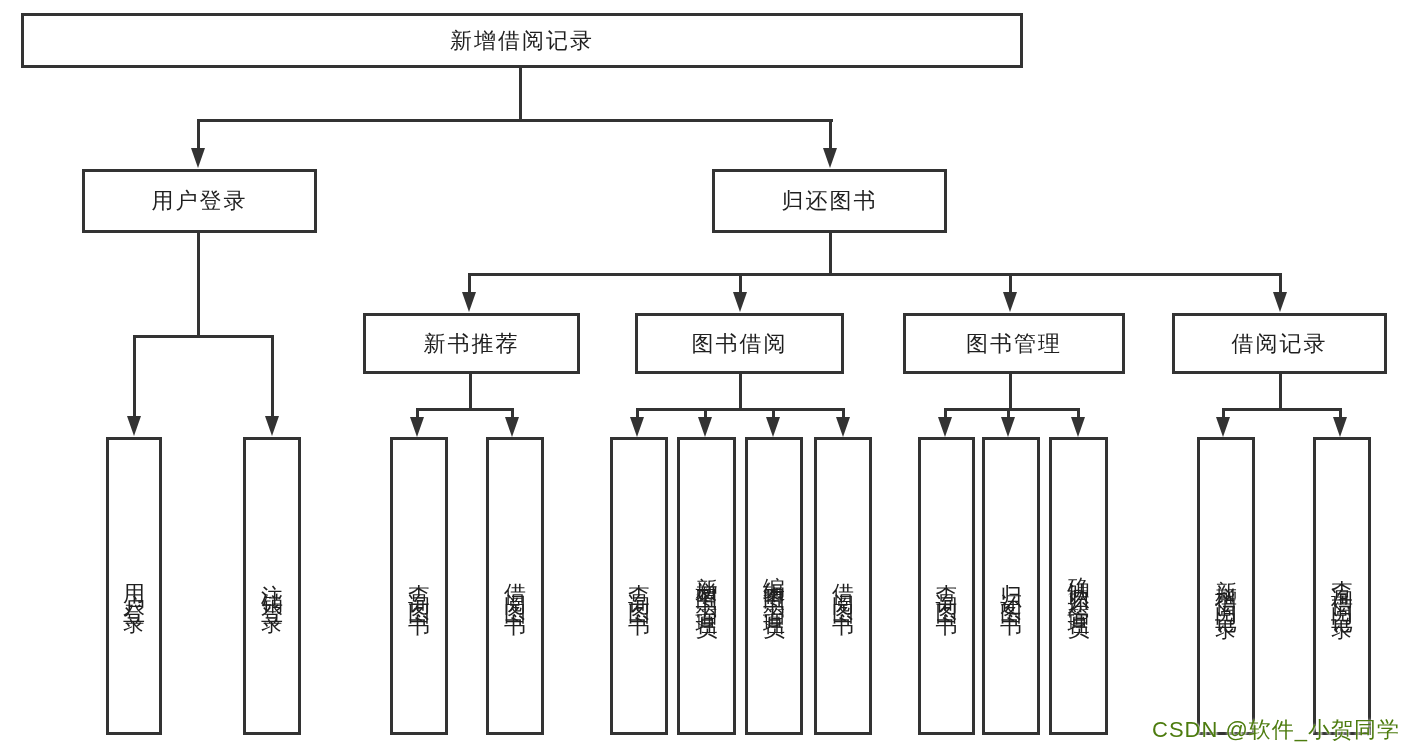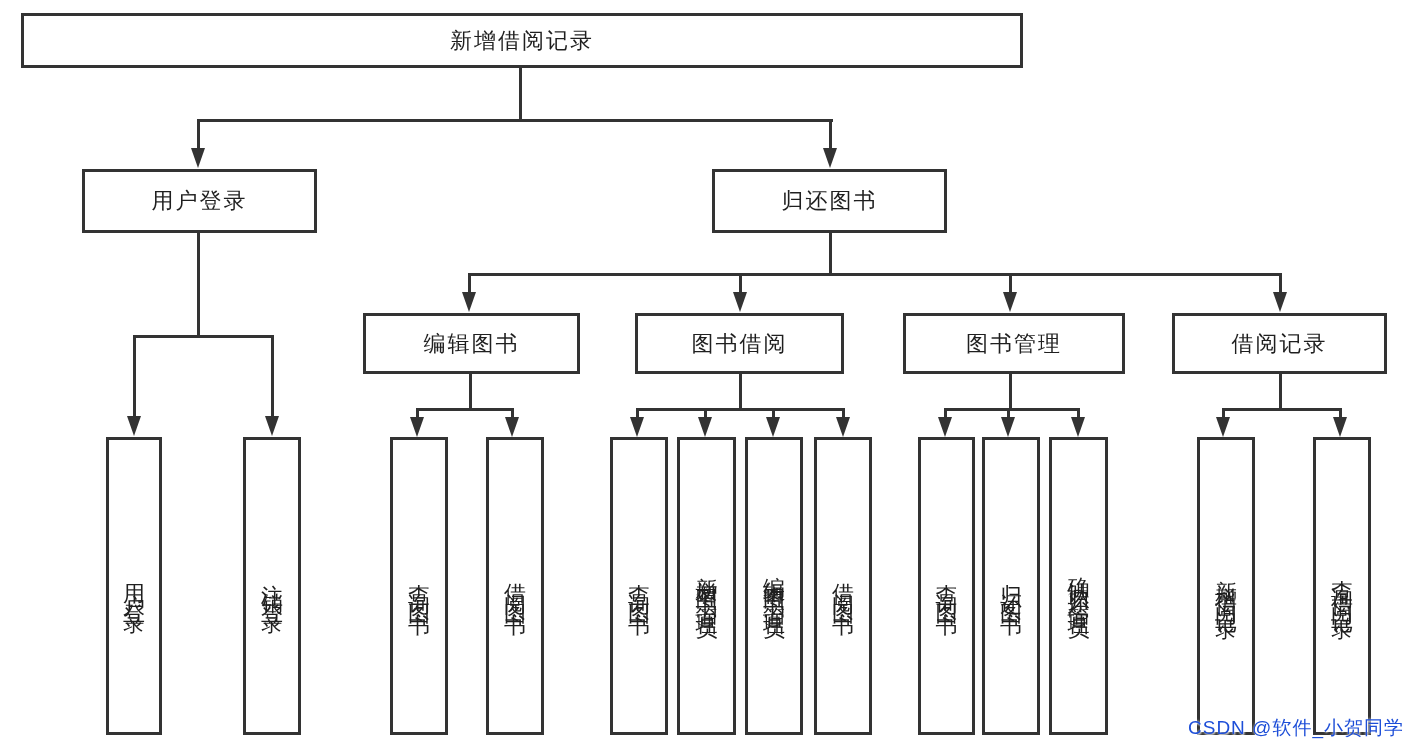--- a/index.html
+++ b/index.html
@@ -20,36 +20,36 @@
   }
   .vbox span.mid{letter-spacing:8px;}
   .vbox span.tight{letter-spacing:6px;}
   .line{position:absolute;background:#333333;z-index:1;}
   .arrowhead{
     position:absolute;width:0;height:0;z-index:1;
     border-left:7px solid transparent;border-right:7px solid transparent;
     border-top:20px solid #333333;
   }
   #watermark{
-    position:absolute;left:1188px;top:715px;z-index:5;
-    font-size:19px;color:#1d4ed8;letter-spacing:1px;
+    position:absolute;left:1152px;top:715px;z-index:5;
+    font-size:22px;color:#4d7c0f;letter-spacing:1px;
     text-shadow:0 0 3px rgba(255,255,255,0.95), 1px 1px 2px rgba(255,255,255,0.9);
   }
 </style>
 </head>
 <body>
 
 <div id="stage">
 
   <div class="box" style="left:21px;top:13px;width:1002px;height:55px;">新增借阅记录</div>
 
   <div class="box" style="left:82px;top:169px;width:235px;height:64px;">用户登录</div>
   <div class="box" style="left:712px;top:169px;width:235px;height:64px;">归还图书</div>
 
-  <div class="box" style="left:363px;top:313px;width:217px;height:61px;">编辑图书</div>
+  <div class="box" style="left:363px;top:313px;width:217px;height:61px;">新书推荐</div>
   <div class="box" style="left:635px;top:313px;width:209px;height:61px;font-family:Liberation Serif, serif;">图书借阅</div>
   <div class="box" style="left:903px;top:313px;width:222px;height:61px;">图书管理</div>
   <div class="box" style="left:1172px;top:313px;width:215px;height:61px;">借阅记录</div>
 
   <div class="box vbox" style="left:106px;top:437px;width:56px;height:298px;">
     <span>用户登录</span>
     </div>
   <div class="box vbox" style="left:243px;top:437px;width:58px;height:298px;">
     <span>注销登录</span>
     </div>

